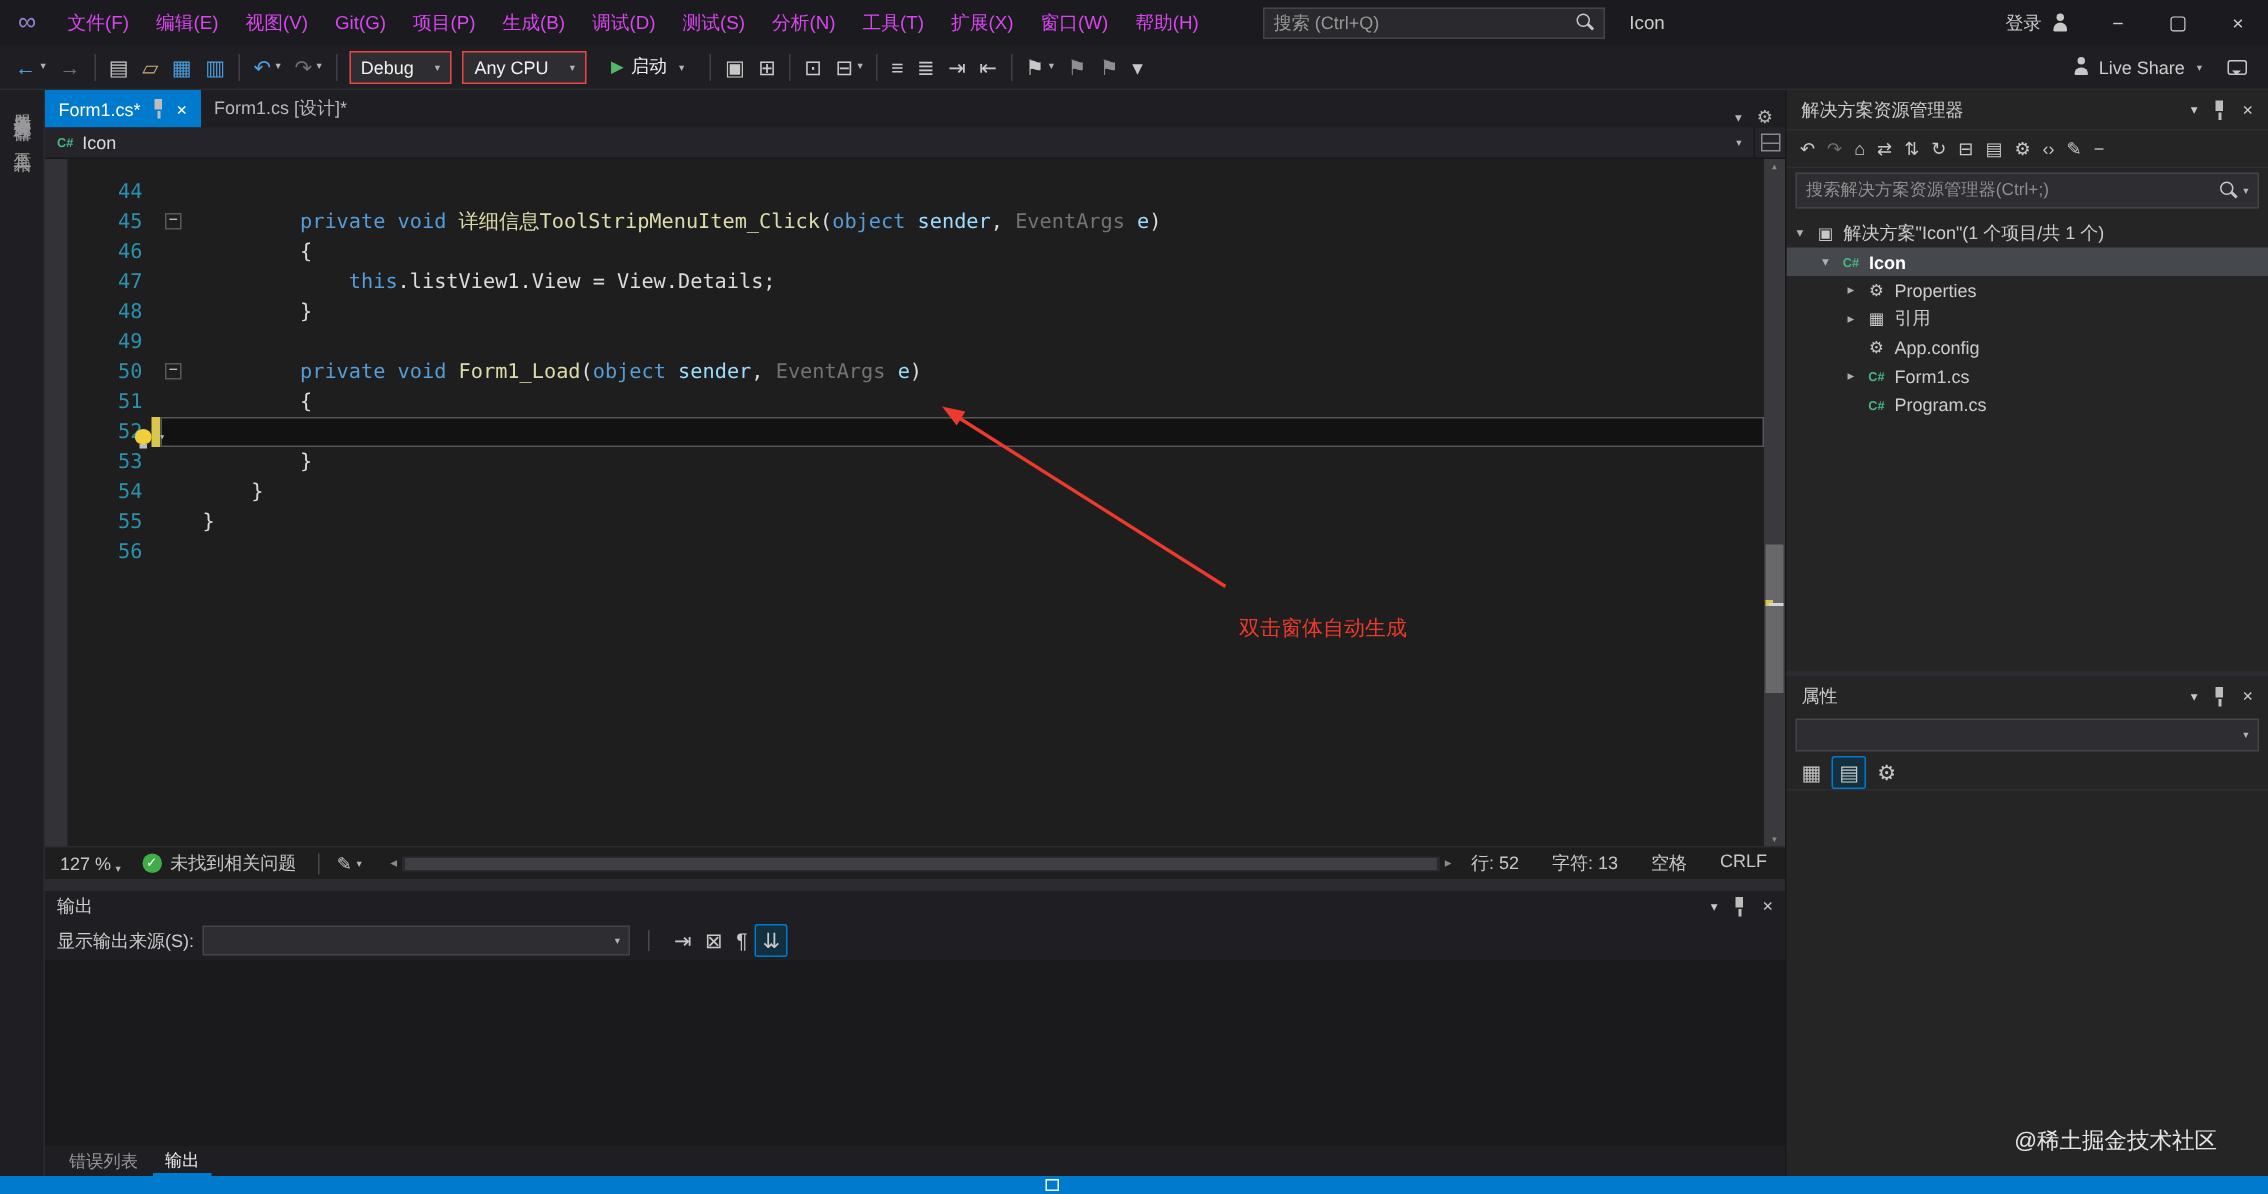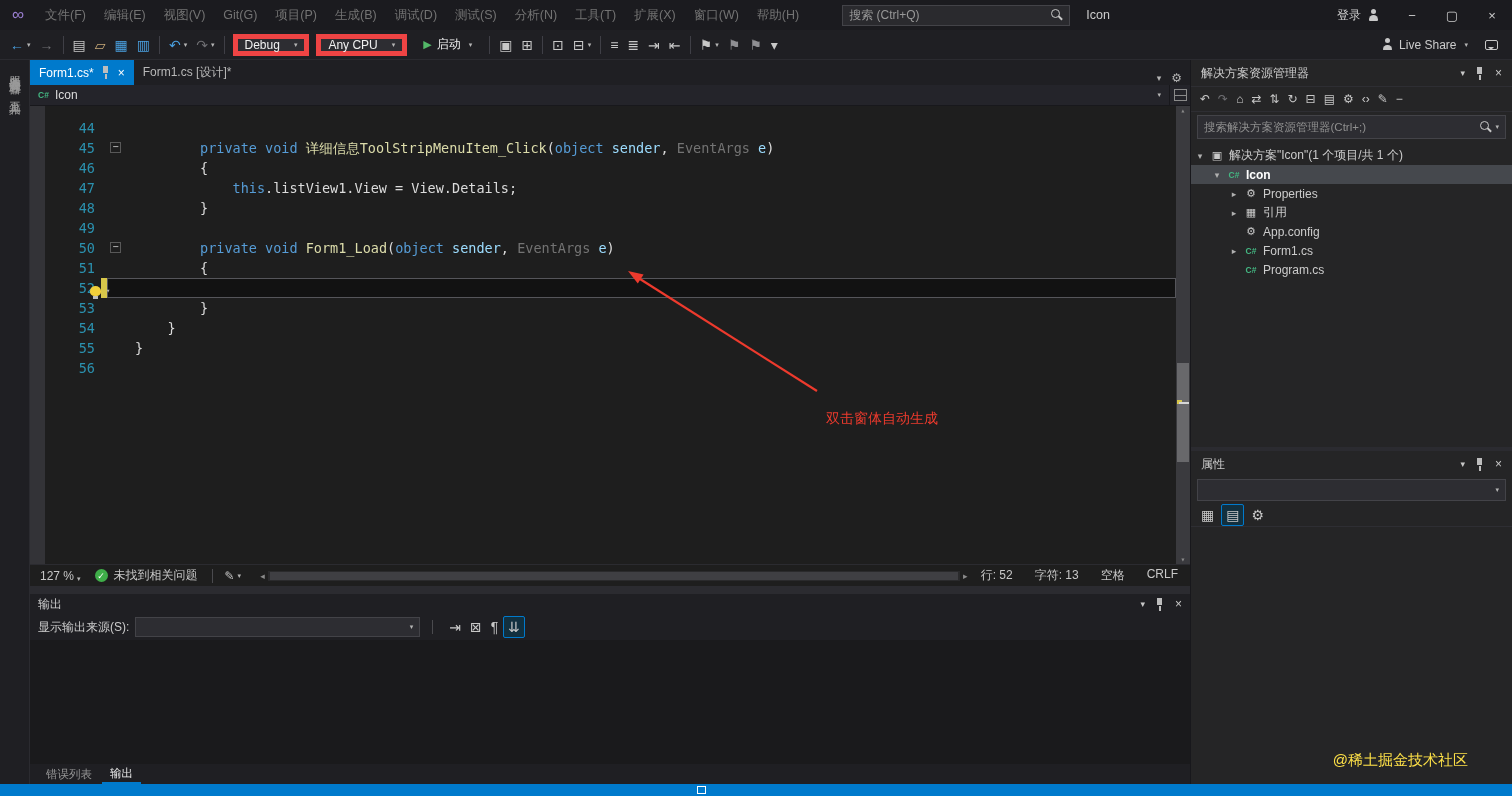--- a/index.html
+++ b/index.html
@@ -4,36 +4,36 @@
 <style>
   * { margin:0; padding:0; box-sizing:border-box; }
   html,body { width:1512px; height:796px; overflow:hidden; }
   body { font-family:"Liberation Sans","DejaVu Sans",sans-serif; background:#1f1f23; color:#cccccc; font-size:12px; }
   .app { width:1512px; height:796px; display:flex; flex-direction:column; }
 
   
   .titlebar { height:30px; background:#1b1b1f; display:flex; align-items:center; flex:none; }
   .vslogo { width:36px; text-align:center; font-size:17px; color:#9a7fd1; flex:none; }
   .menubar { display:flex; align-items:center; height:100%; flex:none; }
-  .menu-item { padding:0 9px; line-height:30px; color:#737373; font-size:12.5px; cursor:default; }
+  .menu-item { padding:0 9px; line-height:30px; color:#d946ef; font-size:12.5px; cursor:default; }
   .tb-search { margin-left:34px; width:228px; height:21px; background:#2a2a2e; border:1px solid #434348; display:flex; align-items:center; padding:0 6px; flex:none; }
   .tb-search input { flex:1; background:transparent; border:none; outline:none; color:#cccccc; font-size:12px; font-family:inherit; }
   .tb-search input::placeholder { color:#989898; }
   .win-title { margin-left:16px; color:#cccccc; font-size:12.5px; flex:none; }
   .tb-right { margin-left:auto; display:flex; align-items:center; height:100%; }
   .signin { display:flex; align-items:center; gap:6px; padding:0 12px; height:100%; color:#cccccc; }
   .winbtn { width:40px; height:100%; display:flex; align-items:center; justify-content:center; color:#cccccc; font-size:13px; }
 
   
   .toolbar { height:30px; background:#1f1f23; border-bottom:1px solid #2b2b30; display:flex; align-items:center; padding:0 6px; flex:none; gap:1px; }
   .tb-group { display:flex; align-items:center; gap:1px; }
   .tb-icon { display:flex; align-items:center; padding:2px 4px; border-radius:2px; font-size:14px; line-height:16px; }
   .tb-sep { width:1px; height:18px; background:#3f3f46; margin:0 4px; }
   .caret { font-size:7px; color:#b4b4b4; margin-left:3px; }
-  .combo { height:22px; background:#2d2d32; border:5px solid #ef4444; display:flex; align-items:center; padding:0 7px; margin:0 3px; color:#f1f1f1; font-size:12px; }
+  .combo { height:22px; background:#2d2d32; border:1px solid #ef4444; display:flex; align-items:center; padding:0 7px; margin:0 3px; color:#f1f1f1; font-size:12px; }
   .combo .caret { margin-left:14px; }
   .start-btn { height:22px; display:flex; align-items:center; gap:5px; padding:0 8px; margin:0 4px; border-radius:2px; color:#f1f1f1; }
   .start-btn .play { color:#53b868; font-size:11px; }
   .tb-spacer { flex:1; }
   .liveshare { display:flex; align-items:center; gap:5px; padding:0 8px; height:24px; color:#cccccc; }
   .person { position:relative; width:13px; height:13px; display:inline-block; flex:none; }
   .person::before { content:''; position:absolute; left:4px; top:0; width:5px; height:5px; border-radius:50%; background:#c8c8c8; }
   .person::after { content:''; position:absolute; left:2px; top:6.5px; width:9px; height:5.5px; border-radius:5px 5px 1px 1px; background:#c8c8c8; }
   .bubble { width:13px; height:10px; border:1.5px solid #c8c8c8; border-radius:2px; position:relative; display:inline-block; margin:0 8px; }
   .bubble::after { content:''; position:absolute; left:2px; bottom:-4px; border:3px solid transparent; border-top-color:#c8c8c8; }
@@ -139,21 +139,21 @@
   .expander { width:10px; text-align:center; font-size:9px; color:#b0b0b0; flex:none; }
   .ti { width:14px; text-align:center; font-size:11px; flex:none; color:#c8c8c8; }
   .ti.badge { font-size:8.5px; font-weight:bold; color:#44b883; }
   .tree-label.bold { font-weight:bold; }
 
   .propspanel { flex:1; display:flex; flex-direction:column; border-top:4px solid #2b2b30; min-height:0; position:relative; }
   .propcombo { height:22px; margin:2px 6px; background:#2d2d32; border:1px solid #434348; display:flex; align-items:center; padding:0 6px; flex:none; }
   .propcombo .caret { margin-left:auto; }
   .proptools { height:24px; display:flex; align-items:center; gap:3px; padding:0 6px; border-bottom:1px solid #2e2e33; flex:none; }
   .propbody { flex:1; }
-  .watermark { position:absolute; right:44px; bottom:14px; color:#fde047; font-size:15px; }
+  .watermark { position:absolute; right:34px; bottom:14px; color:#e5e5e5; font-size:15px; }
 
   
   .statusbar { height:12px; background:#007acc; flex:none; display:flex; align-items:center; }
   .st-box { width:9px; height:8px; border:1.5px solid #ffffff; margin-left:697px; display:block; }
 </style>
 </head>
 <body>
 
 <div class="app">
 

